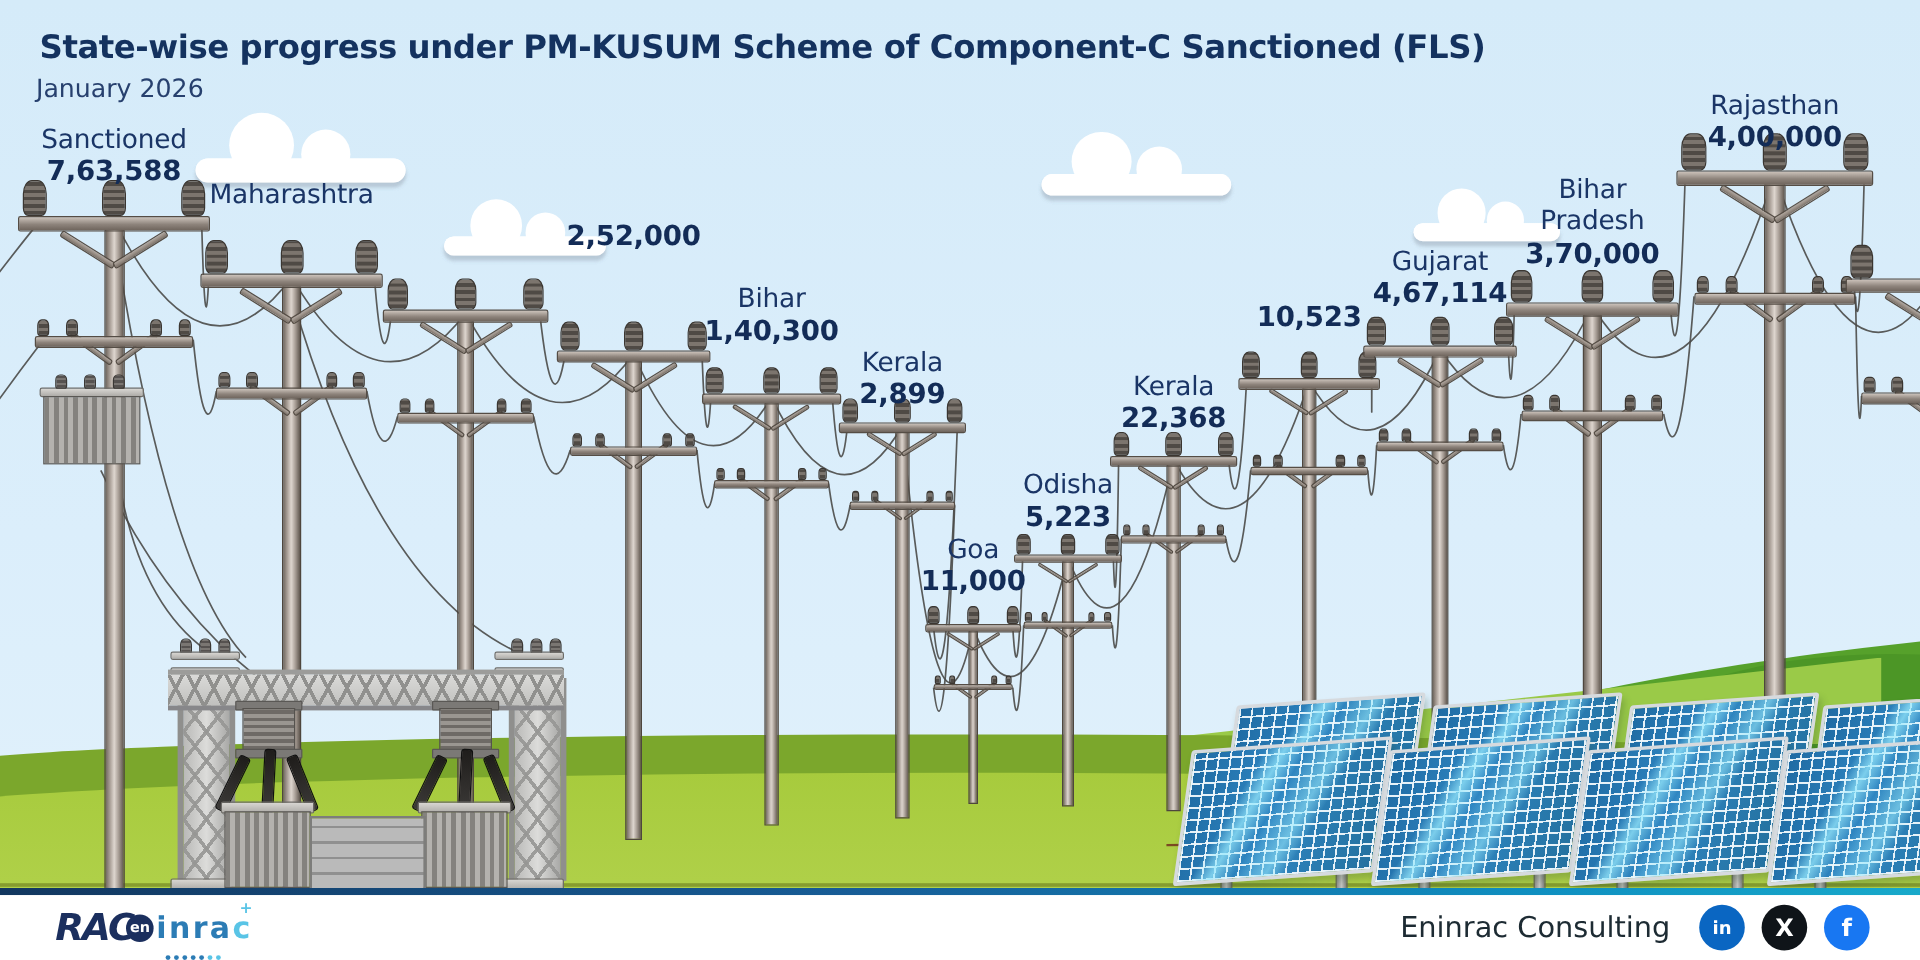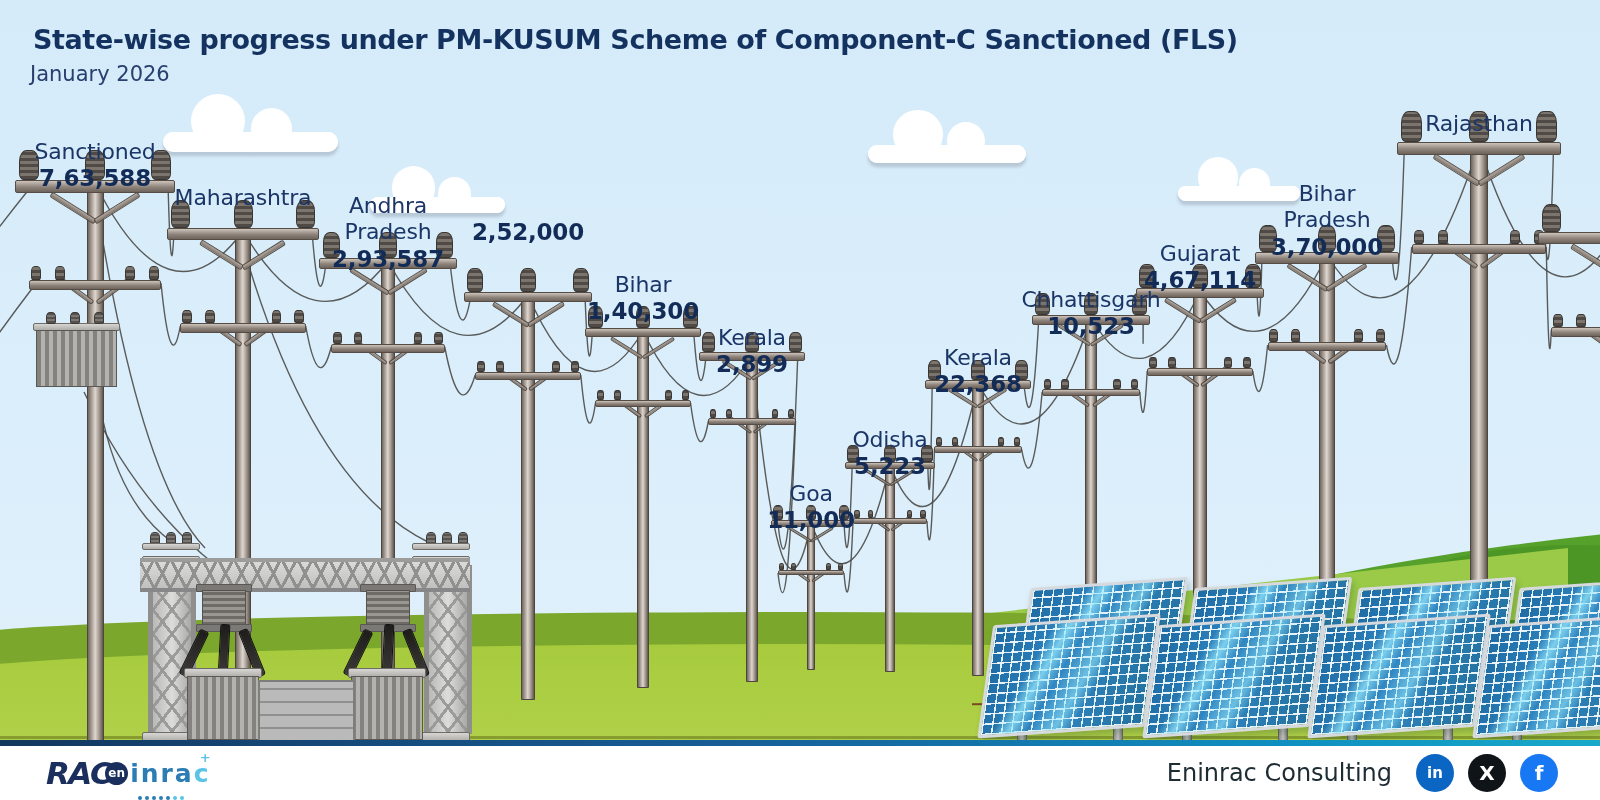--- a/index.html
+++ b/index.html
@@ -4,21 +4,21 @@
 <style>
   html,body{margin:0;padding:0;background:#fff;}
   .canvas{position:relative;width:1600px;height:800px;overflow:hidden;background:#fff;
           font-family:"DejaVu Sans",sans-serif;}
   .scene{position:absolute;left:0;top:0;width:1600px;height:740px;overflow:hidden;
          background:linear-gradient(180deg,#d5ebf9 0%,#dbeefb 60%,#e1f1fb 100%);}
   
   .title{position:absolute;left:33px;top:24px;z-index:9;font-size:27px;font-weight:700;
          letter-spacing:-0.4px;color:#14325f;}
   .subtitle{position:absolute;left:30px;top:62px;z-index:9;font-size:21px;color:#27406e;}
-  .state-label{position:absolute;z-index:6;text-align:center;color:#1a3566;line-height:1.2;margin-top:35px;}
+  .state-label{position:absolute;z-index:6;text-align:center;color:#1a3566;line-height:1.2;}
   .state-name{font-size:22px;letter-spacing:-0.2px;display:block;}
   .state-value{font-size:23px;font-weight:800;letter-spacing:-0.2px;display:block;color:#132c57;}
   
   .hill-main{position:absolute;left:920px;top:512px;width:1120px;height:280px;z-index:1;
              background:#56a12b;border-radius:100% 0 0 0 / 100% 0 0 0;}
   .hill-blob{position:absolute;left:1360px;top:545px;width:430px;height:150px;z-index:1;
              background:#4c9626;border-radius:50%;}
   .hill-slope{position:absolute;left:928px;top:548px;width:640px;height:72px;z-index:1;
               background:#9aca48;clip-path:polygon(0 100%,100% 0,100% 100%);}
   .ground-dark{position:absolute;left:-60px;top:612px;width:1720px;height:220px;z-index:1;
@@ -442,24 +442,20 @@
         <div class="pp insulator" style="left: 15.2px; top: 110.2px; width: 9.5px; height: 13.3px;"></div>
         <div class="pp insulator" style="left: 38px; top: 110.2px; width: 9.5px; height: 13.3px;"></div>
       </div>
       <div class="state-label" style="left: 10px; top: 104px; width: 170px;">
         <span class="state-name">Sanctioned</span>
         <span class="state-value">7,63,588</span>
       </div>
       <div class="state-label" style="left: 138px; top: 150px; width: 210px;">
         <span class="state-name">Maharashtra</span>
       </div>
-      <div class="state-label" style="left: 328px; top: 158px; width: 120px;">
-        <span class="state-name">Andhra Pradesh</span>
-        <span class="state-value">2,93,587</span>
-      </div>
       <div class="state-label" style="left: 468px; top: 184px; width: 120px;">
         <span class="state-value">2,52,000</span>
       </div>
       <div class="state-label" style="left: 573px; top: 237px; width: 140px;">
         <span class="state-name">Bihar</span>
         <span class="state-value">1,40,300</span>
       </div>
       <div class="state-label" style="left: 672px; top: 290px; width: 160px;">
         <span class="state-name">Kerala</span>
         <span class="state-value">2,899</span>
@@ -470,33 +466,33 @@
       </div>
       <div class="state-label" style="left: 820px; top: 392px; width: 140px;">
         <span class="state-name">Odisha</span>
         <span class="state-value">5,223</span>
       </div>
       <div class="state-label" style="left: 908px; top: 310px; width: 140px;">
         <span class="state-name">Kerala</span>
         <span class="state-value">22,368</span>
       </div>
       <div class="state-label" style="left: 986px; top: 252px; width: 210px;">
-        <span class="state-name">Chhattisgarh</span>
         <span class="state-value">10,523</span>
       </div>
       <div class="state-label" style="left: 1125px; top: 206px; width: 150px;">
         <span class="state-name">Gujarat</span>
         <span class="state-value">4,67,114</span>
       </div>
       <div class="state-label" style="left: 1262px; top: 146px; width: 130px;">
         <span class="state-name">Bihar Pradesh</span>
         <span class="state-value">3,70,000</span>
       </div>
       <div class="state-label" style="left: 1384px; top: 76px; width: 190px;">
         <span class="state-name">Rajasthan</span>
+        <span class="state-value">4,00,000</span>
       </div>
       <div class="leg" style="left: 1053px; top: 670px; height: 46px;"></div>
       <div class="leg" style="left: 1149px; top: 662px; height: 46px;"></div>
       <div class="panel" style="left: 1023px; top: 583px; width: 152px; height: 98px;"></div>
       <div class="leg" style="left: 1217px; top: 670px; height: 46px;"></div>
       <div class="leg" style="left: 1313px; top: 662px; height: 46px;"></div>
       <div class="panel" style="left: 1187px; top: 583px; width: 152px; height: 98px;"></div>
       <div class="leg" style="left: 1381px; top: 670px; height: 46px;"></div>
       <div class="leg" style="left: 1477px; top: 662px; height: 46px;"></div>
       <div class="panel" style="left: 1351px; top: 583px; width: 152px; height: 98px;"></div>

